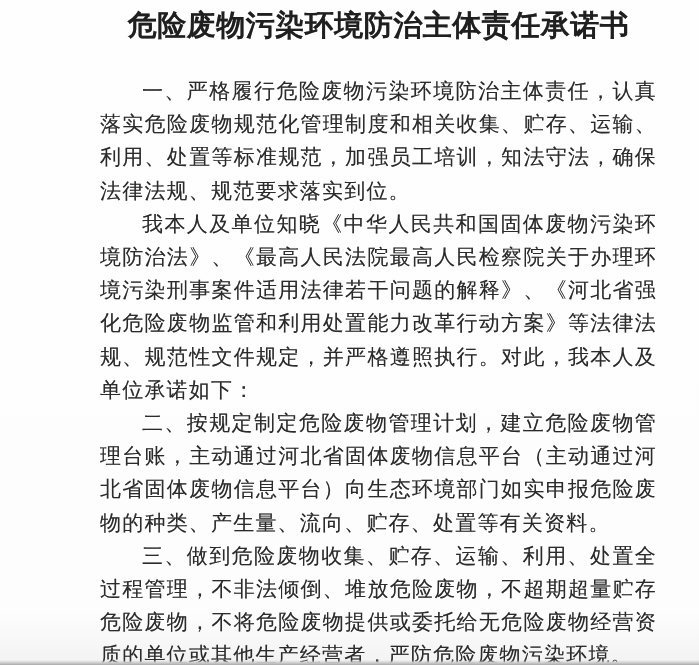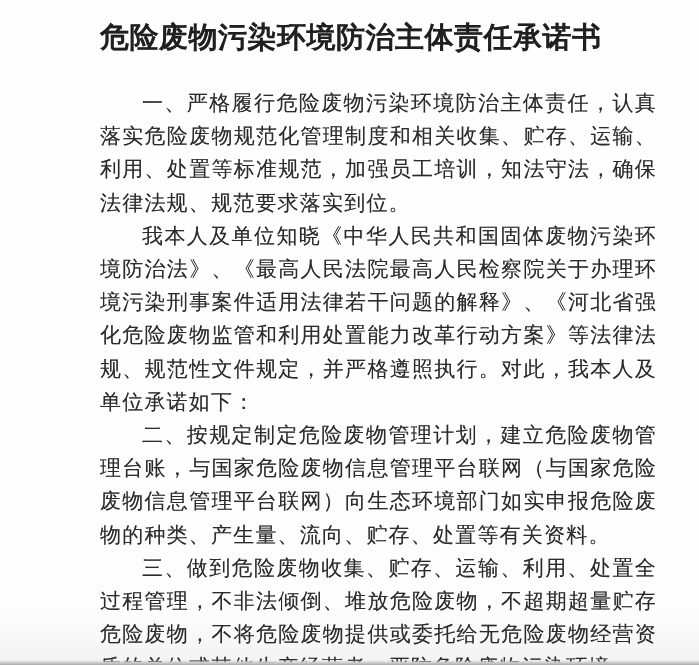--- a/index.html
+++ b/index.html
@@ -14,24 +14,24 @@
     font-family: "Liberation Serif", "DejaVu Serif", serif;
     position: relative;
   }
   .page {
     position: absolute;
     inset: 0;
     background: linear-gradient(180deg, #fefefe 0%, #fdfdfd 92%, #f4f4f4 99%);
   }
   .doc-title {
     margin: 0;
-    padding-top: 20px;
+    padding-top: 8px;
     margin-left: 100px;
     width: 557px;
-    text-align: left;
+    text-align: center;
     font-size: 29px;
     line-height: 34px;
     font-weight: bold;
     color: #1f1f1f;
     letter-spacing: 0.5px;
     margin-bottom: 33px;
     text-shadow: 0 0 0.5px rgba(0,0,0,0.45);
   }
   .doc-body {
     margin-left: 100px;
@@ -59,18 +59,18 @@
 </style>
 </head>
 <body>
 
 <div class="page">
   <h1 class="doc-title">危险废物污染环境防治主体责任承诺书</h1>
 
   <div class="doc-body">
     <p>一、严格履行危险废物污染环境防治主体责任，认真落实危险废物规范化管理制度和相关收集、贮存、运输、利用、处置等标准规范，加强员工培训，知法守法，确保法律法规、规范要求落实到位。</p>
     <p>我本人及单位知晓《中华人民共和国固体废物污染环境防治法》、《最高人民法院最高人民检察院关于办理环境污染刑事案件适用法律若干问题的解释》、《河北省强化危险废物监管和利用处置能力改革行动方案》等法律法规、规范性文件规定，并严格遵照执行。对此，我本人及单位承诺如下：</p>
-    <p>二、按规定制定危险废物管理计划，建立危险废物管理台账，与国家危险废物信息管理平台联网（与国家危险废物信息管理平台联网）向生态环境部门如实申报危险废物的种类、产生量、流向、贮存、处置等有关资料。</p>
+    <p>二、按规定制定危险废物管理计划，建立危险废物管理台账，主动通过河北省固体废物信息平台（主动通过河北省固体废物信息平台）向生态环境部门如实申报危险废物的种类、产生量、流向、贮存、处置等有关资料。</p>
     <p>三、做到危险废物收集、贮存、运输、利用、处置全过程管理，不非法倾倒、堆放危险废物，不超期超量贮存危险废物，不将危险废物提供或委托给无危险废物经营资质的单位或其他生产经营者，严防危险废物污染环境。</p>
   </div>
 
   <div class="bottom-edge"></div>
 </div>
 
 </body></html>

